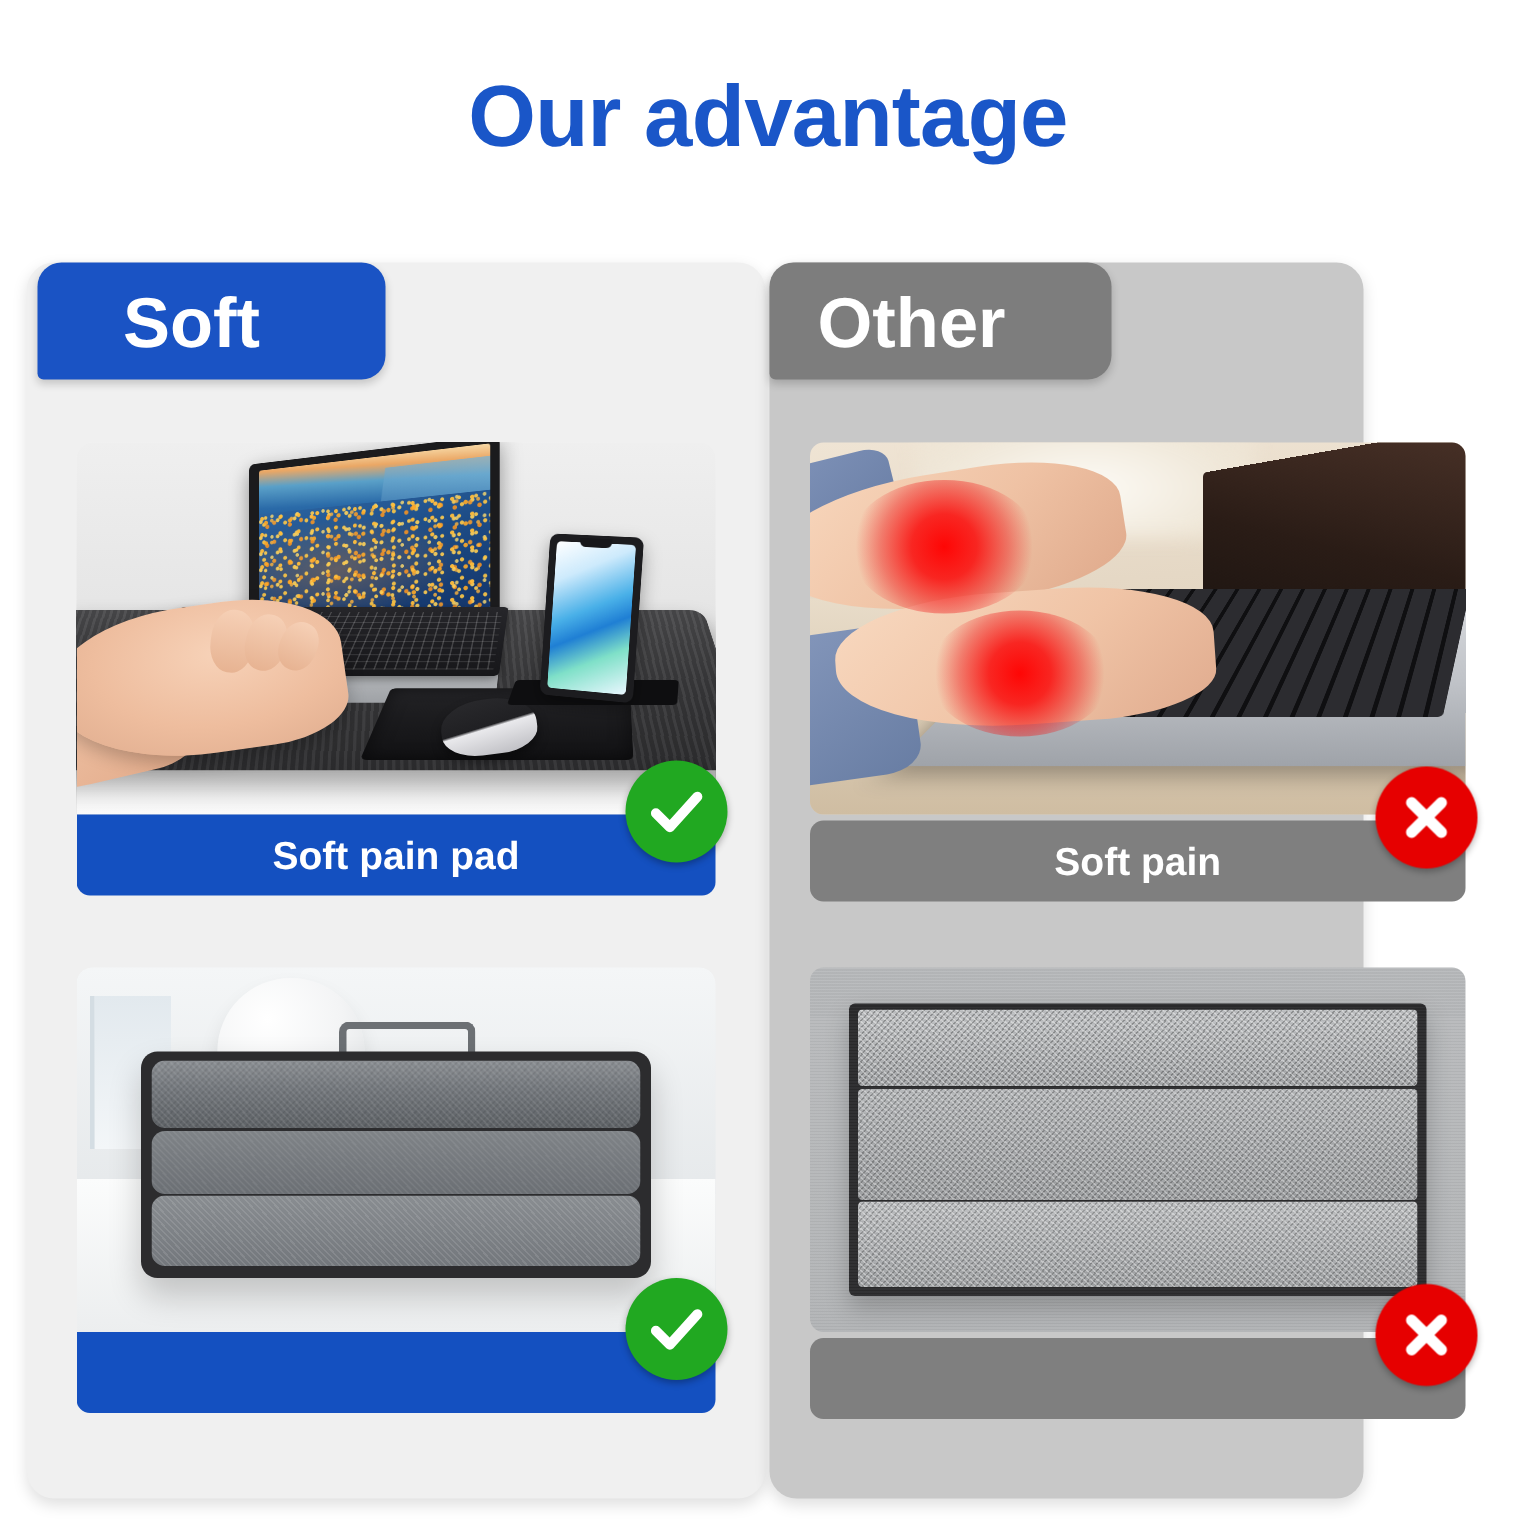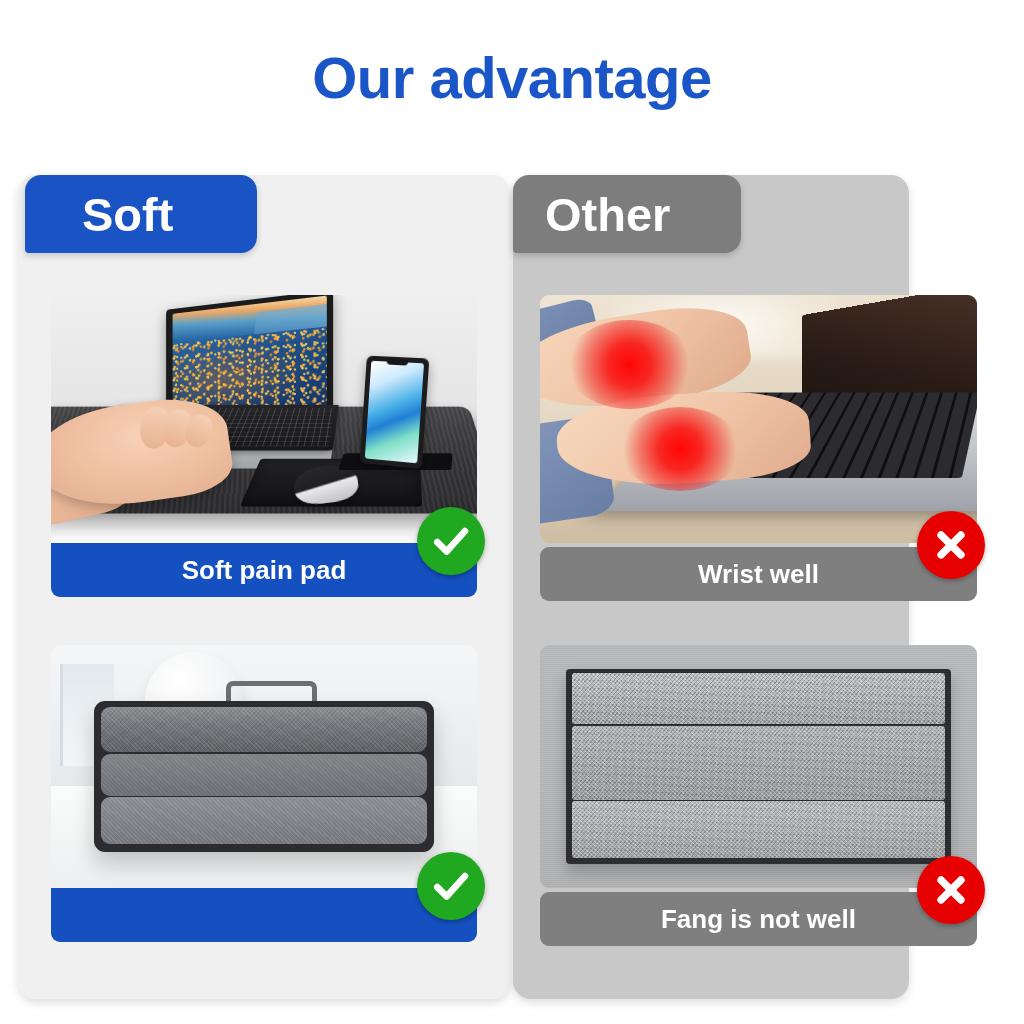--- a/index.html
+++ b/index.html
@@ -379,40 +379,39 @@
         <div class="lap-body"></div>
         <div class="lap-keys"></div>
         <div class="sleeve-a"></div>
         <div class="sleeve-b"></div>
         <div class="wrist-a"></div>
         <div class="wrist-b"></div>
         <div class="pain pain1"></div>
         <div class="pain pain2"></div>
       </div>
       <div class="caption caption-bad">
-        <span>Wrist well</span>
+        <span>Soft pain</span>
         <div class="status status-bad">
           <svg viewBox="0 0 24 24" aria-hidden="true">
             <path d="M6.6 6.6 L17.4 17.4 M17.4 6.6 L6.6 17.4" fill="none" stroke="#ffffff" stroke-width="4.1" stroke-linecap="round"></path>
           </svg>
         </div>
       </div>
     </div>
 
     <div class="card card-bottom">
       <div class="photo ph4">
         <div class="pad4">
           <div class="seg seg1"></div>
           <div class="seg seg2"></div>
           <div class="seg seg3"></div>
         </div>
         <div class="noise"></div>
       </div>
       <div class="caption caption-bad">
-        <span>Fang is not well</span>
         <div class="status status-bad">
           <svg viewBox="0 0 24 24" aria-hidden="true">
             <path d="M6.6 6.6 L17.4 17.4 M17.4 6.6 L6.6 17.4" fill="none" stroke="#ffffff" stroke-width="4.1" stroke-linecap="round"></path>
           </svg>
         </div>
       </div>
     </div>
   </div>
 
 </div>

